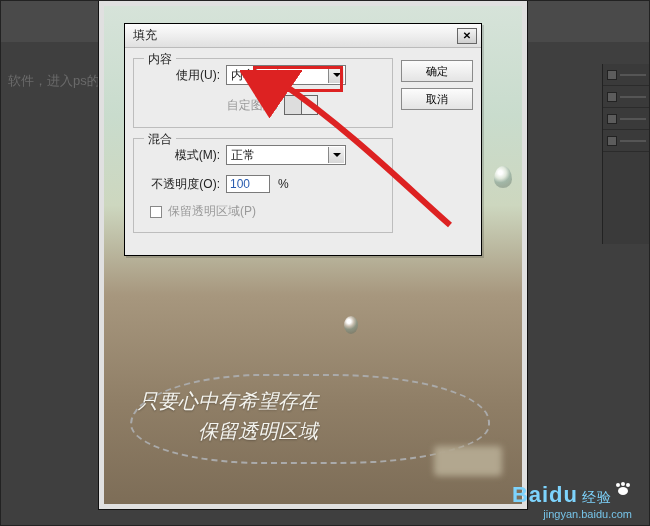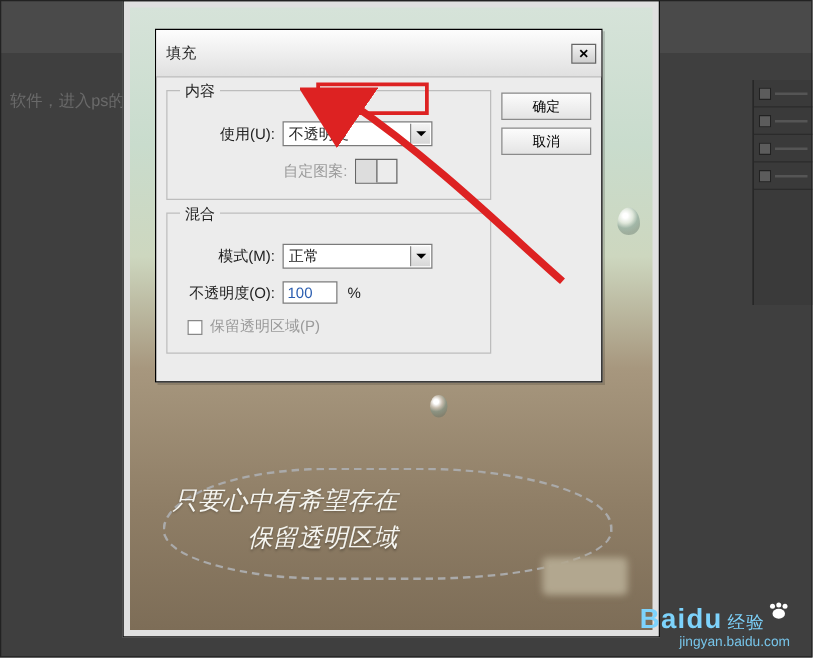--- a/index.html
+++ b/index.html
@@ -33,29 +33,29 @@
   .side-panel { position:absolute; right:0; top:64px; width:48px; height:180px; background:#3a3a3a; border-left:1px solid #222; }
   .sp-row { height:22px; border-bottom:1px solid #2b2b2b; display:flex; align-items:center; padding:0 4px; gap:3px;}
   .sp-sq { width:10px;height:10px;background:#5c5c5c;border:1px solid #222; }
   .sp-line { flex:1;height:2px;background:#555; }
   
   
   .dialog {
     position:absolute; left:124px; top:23px; width:358px;
     background:#ececec; border:1px solid #000; box-shadow: 2px 2px 0 rgba(0,0,0,.15);
   }
-  .titlebar { height:38px; background: linear-gradient(#fdfdfd,#e0e0e0); border-bottom:1px solid #bbb; display:flex; align-items:center; padding:0 4px 0 8px; font-size:12px; color:#222;}
+  .titlebar { height:24px; background: linear-gradient(#fdfdfd,#e0e0e0); border-bottom:1px solid #bbb; display:flex; align-items:center; padding:0 4px 0 8px; font-size:12px; color:#222;}
   .titlebar .spacer{flex:1;}
   .close-btn { width:20px;height:16px;background:linear-gradient(#f2f2f2,#cfcfcf); border:1px solid #666; display:flex;align-items:center;justify-content:center; font-size:10px; font-weight:bold; color:#000; cursor:pointer;}
   .dialog-body { padding:10px 8px 12px 8px; font-size:12px; color:#222; display:flex; gap:8px;}
   .left-col { flex:1; }
   .right-col { width:72px; display:flex; flex-direction:column; gap:6px; padding-top:2px;}
   .win-btn { height:22px; background:linear-gradient(#fcfcfc,#e4e4e4); border:1px solid #8a8a8a; font-size:11px; cursor:pointer;}
   
-  .group { border:1px solid #bdbdbd; margin-bottom:10px; padding:24px 10px 12px 10px; position:relative;}
+  .group { border:1px solid #bdbdbd; margin-bottom:10px; padding:6px 10px 12px 10px; position:relative;}
   .group-title { position:absolute; top:-8px; left:10px; background:#ececec; padding:0 4px; font-size:12px;}
   .row { display:flex; align-items:center; margin-bottom:10px; }
   .row:last-child{margin-bottom:0;}
   .lbl { width:82px; text-align:right; padding-right:6px; font-size:12px;}
   .lbl.muted{color:#9a9a9a;}
   .combo { flex:1; height:20px; background:#fff; border:1px solid #7a7a7a; display:flex; align-items:center; padding:0 4px; position:relative; font-size:12px;}
   .combo .arrow { position:absolute; right:1px; top:1px; bottom:1px; width:16px; background:linear-gradient(#f4f4f4,#d7d7d7); border-left:1px solid #888; display:flex;align-items:center;justify-content:center;}
   .combo .arrow::after{content:"";border:4px solid transparent;border-top-color:#000; margin-top:3px;}
   .red-box { position:absolute; border:3px solid #d22; pointer-events:none; }
   .swatch-pair { width:34px;height:20px;border:1px solid #666;display:flex;}
@@ -127,21 +127,21 @@
     </span>
   </div>
   <div class="dialog-body">
     <div class="left-col">
 
       <div class="group">
         <div class="group-title">内容</div>
         <div class="row">
           <div class="lbl">使用(U):</div>
           <div class="combo" style="width:120px;flex:none;">
-            <span>不透明度</span>
+            <span>内容识别</span>
             <span class="arrow"></span>
           </div>
         </div>
         <div class="row">
           <div class="lbl muted" style="width:140px;">自定图案:</div>
           <div class="swatch-pair">
               <div></div>
               <div></div>
             </div>
         </div>

